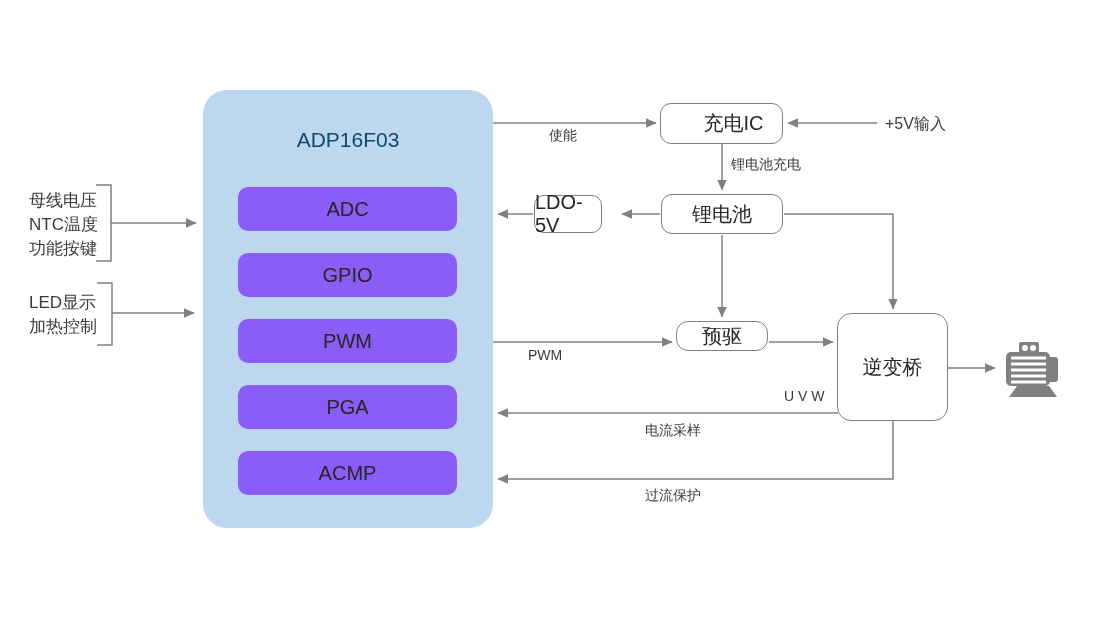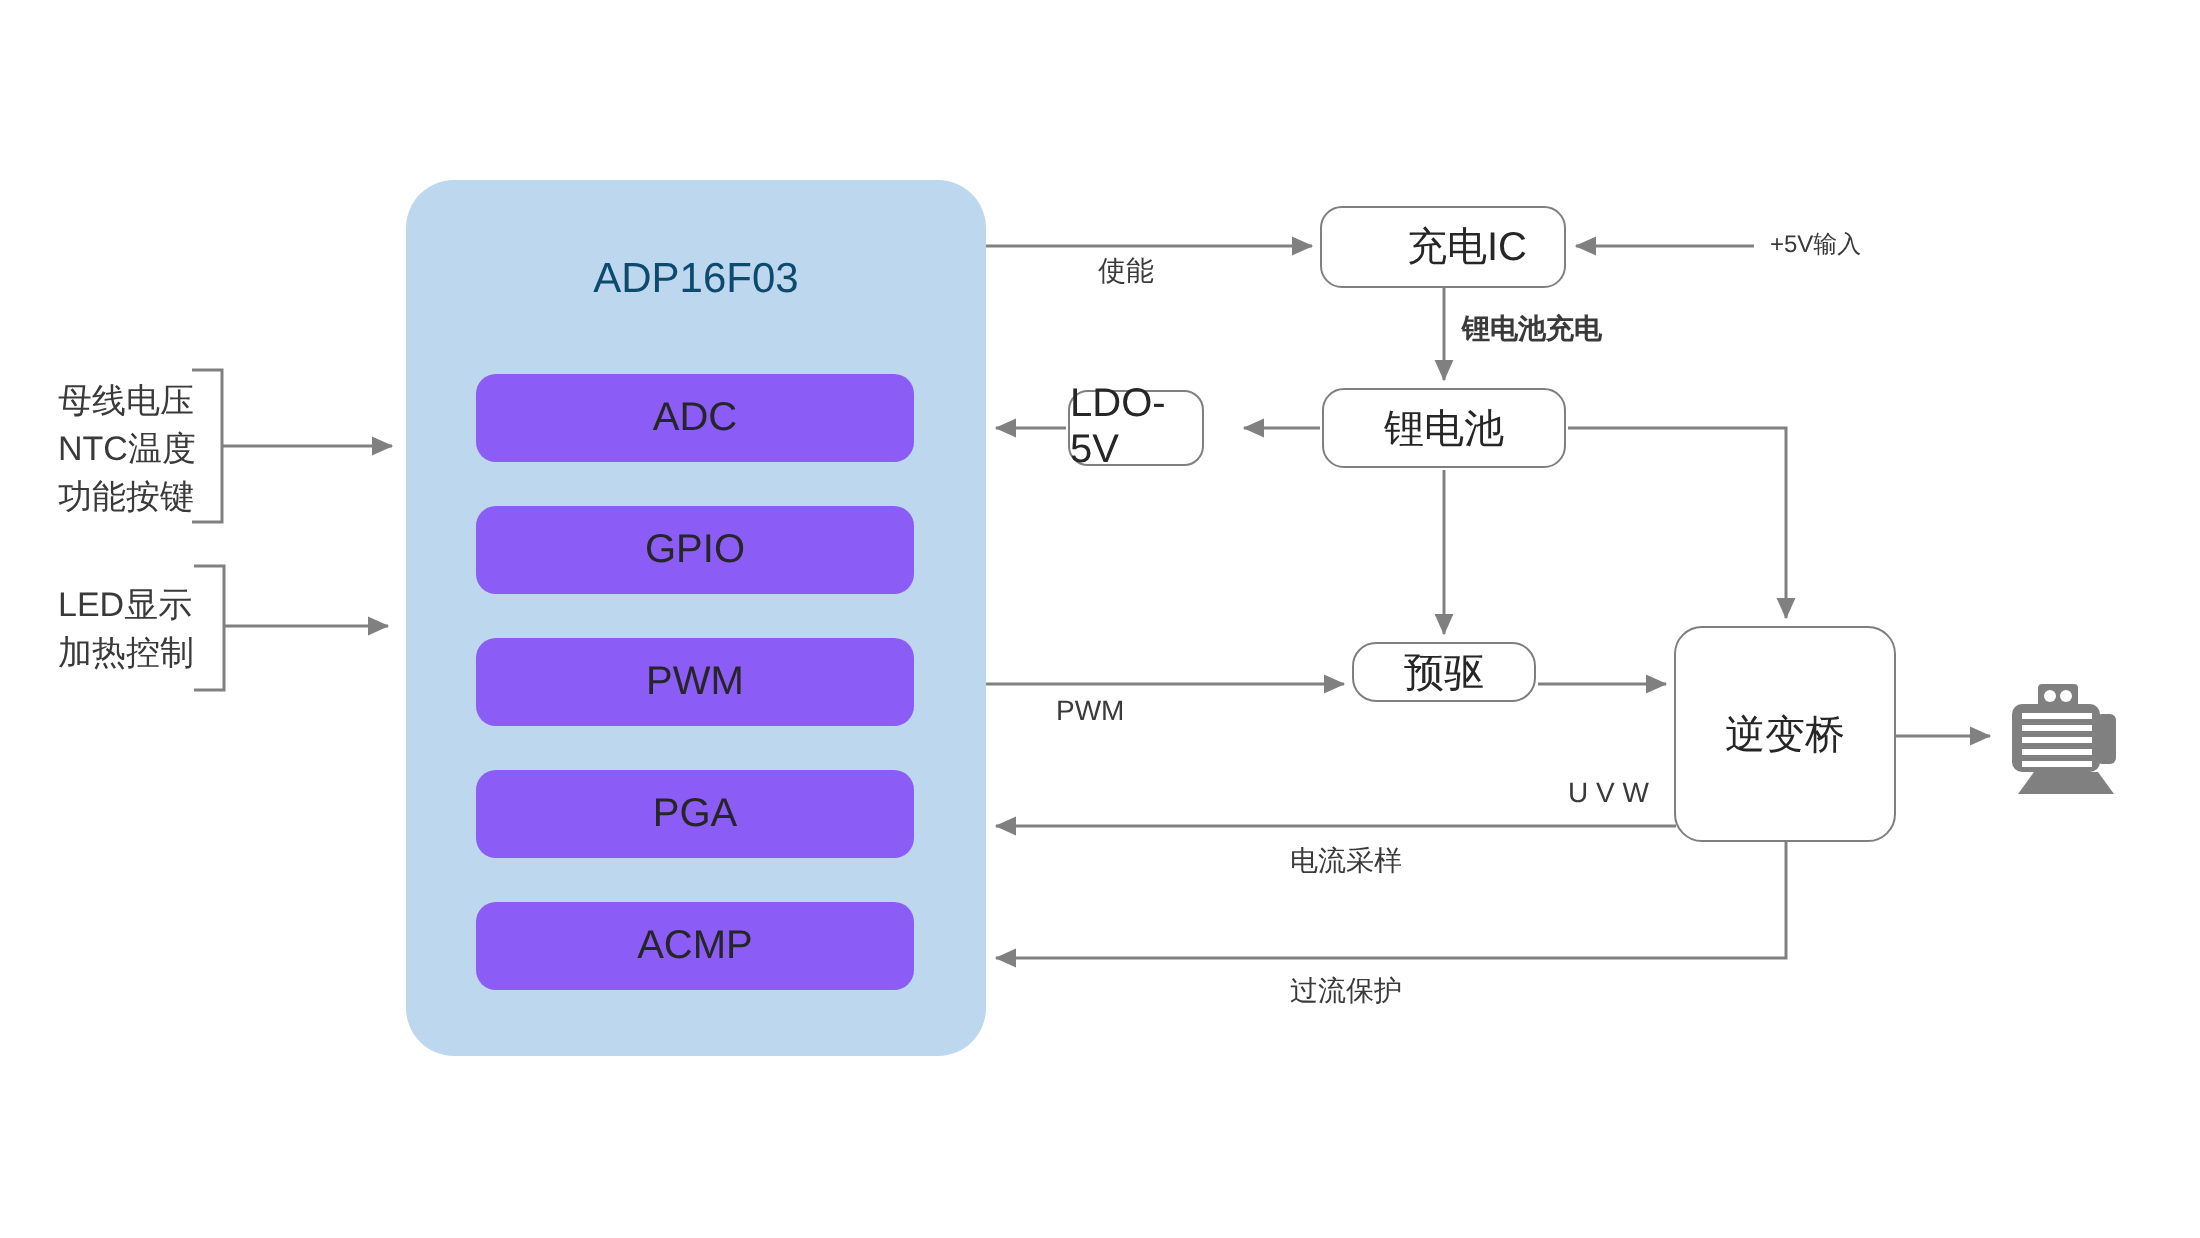--- a/index.html
+++ b/index.html
@@ -20,21 +20,21 @@
     position:absolute;left:35px;width:219px;height:44px;background:#8b5cf6;
     border-radius:10px;display:flex;align-items:center;justify-content:center;
     font-size:20px;color:#262626;
   }
   .box{
     position:absolute;background:#ffffff;border:1.5px solid #7F7F7F;
     display:flex;align-items:center;justify-content:center;
     font-size:20px;color:#262626;box-sizing:border-box;
   }
   .lbl{position:absolute;font-size:14px;color:#3a3a3a;white-space:nowrap;}
-  .lbl-lg{font-size:12px;}
+  .lbl-lg{font-size:16px;}
   .side-text{position:absolute;font-size:17px;line-height:24px;color:#3a3a3a;white-space:nowrap;}
   .motor{position:absolute;left:1000px;top:340px;width:64px;height:58px;}
 </style>
 </head>
 <body>
 
 <div class="canvas">
 
   <svg class="wires" viewBox="0 0 1100 619">
     <defs>
@@ -116,21 +116,21 @@
   </div>
   <div class="box" style="left:676px;top:321px;width:92px;height:30px;border-radius:12px;">
     <span>预驱</span>
   </div>
   <div class="box" style="left:837px;top:313px;width:111px;height:108px;border-radius:14px;">
     <span>逆变桥</span>
   </div>
 
   <div class="lbl" style="left:549px;top:127px;">使能</div>
   <div class="lbl lbl-lg" style="left:885px;top:114px;">+5V输入</div>
-  <div class="lbl" style="left:731px;top:156px;font-weight:bold;">锂电池充电</div>
+  <div class="lbl" style="left:731px;top:156px;">锂电池充电</div>
   <div class="lbl" style="left:528px;top:347px;">PWM</div>
   <div class="lbl" style="left:784px;top:345px;margin-top:43px;">U V W</div>
   <div class="lbl" style="left:645px;top:422px;">电流采样</div>
   <div class="lbl" style="left:645px;top:487px;">过流保护</div>
 
   <svg class="motor" viewBox="0 0 64 58">
     <g fill="#808080">
       <rect x="19" y="2" width="20" height="13" rx="2"></rect>
       <rect x="6" y="12" width="44" height="34" rx="5"></rect>
       <rect x="48" y="17" width="10" height="25" rx="3"></rect>

